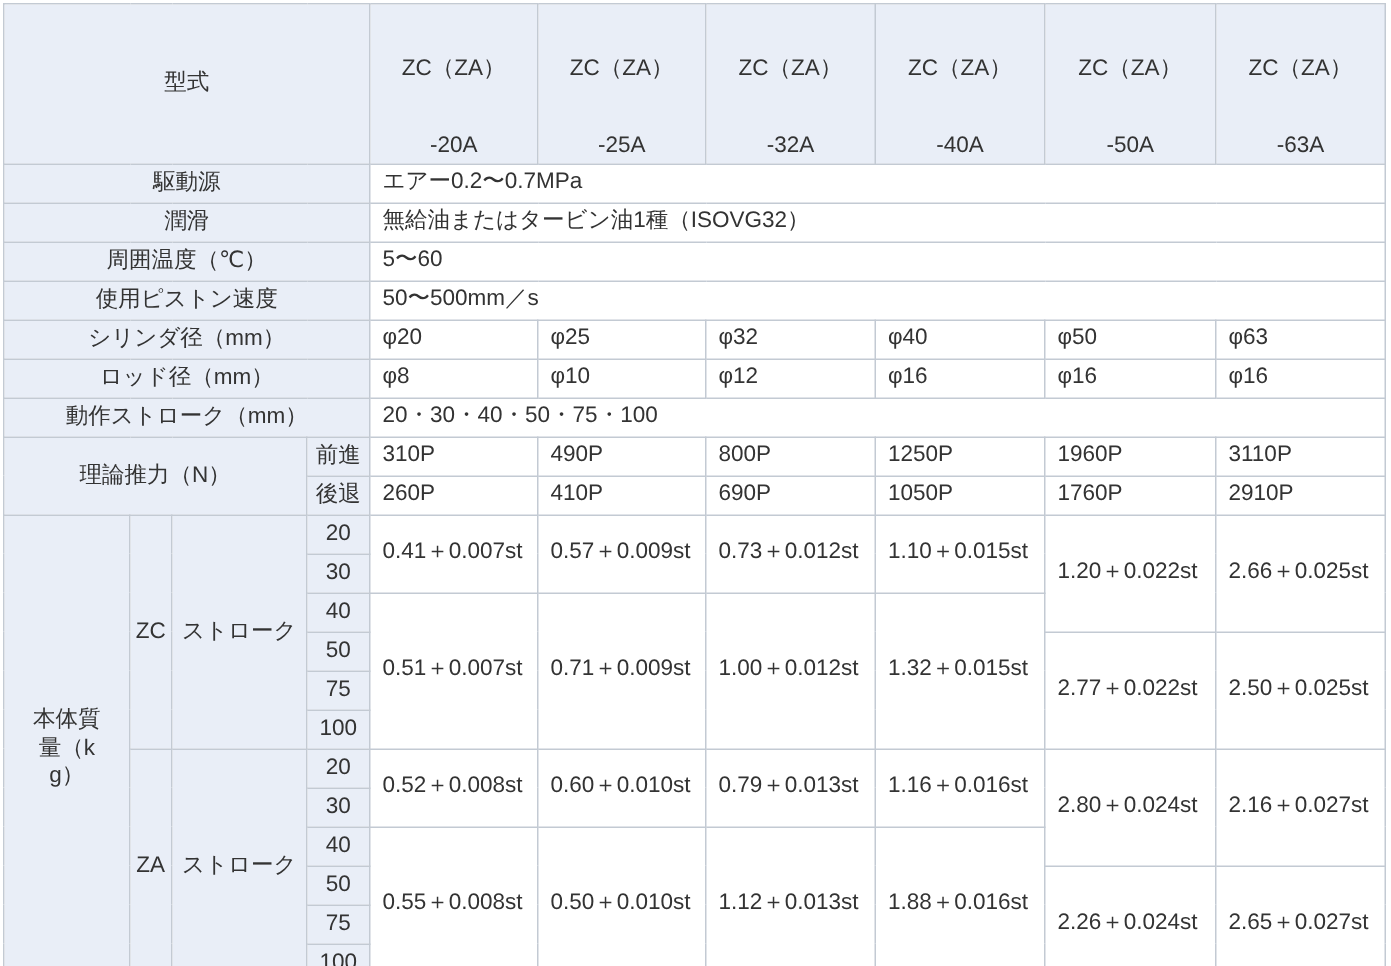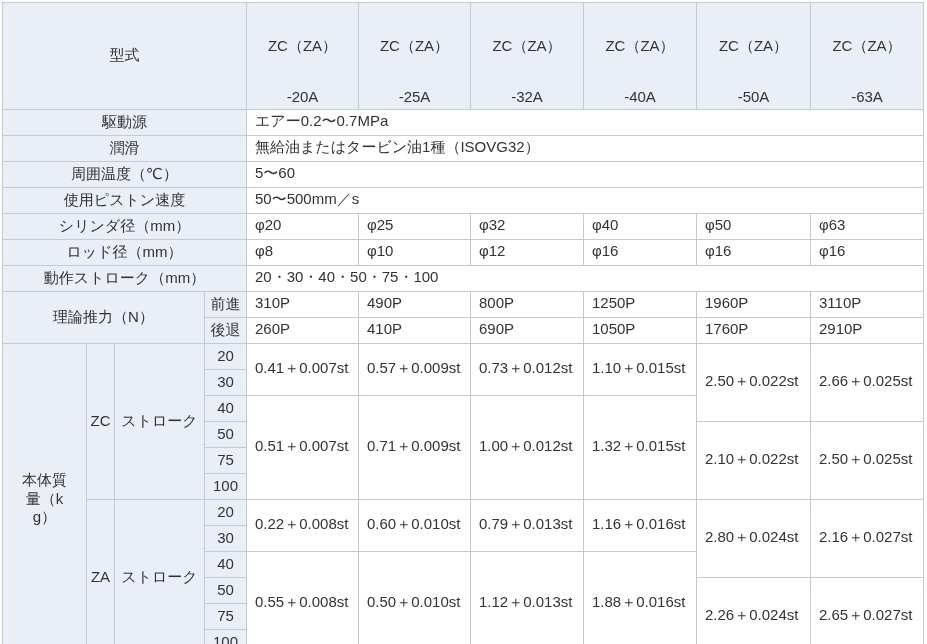--- a/index.html
+++ b/index.html
@@ -156,50 +156,50 @@
 
   <tr class="r-stroke">
     <td class="hd mass-label" rowspan="12">本体質量（kg）</td>
     <td class="hd" rowspan="6">ZC</td>
     <td class="hd" rowspan="6">ストローク</td>
     <td class="hd">20</td>
     <td class="val" rowspan="2">0.41＋0.007st</td>
     <td class="val" rowspan="2">0.57＋0.009st</td>
     <td class="val" rowspan="2">0.73＋0.012st</td>
     <td class="val" rowspan="2">1.10＋0.015st</td>
-    <td class="val" rowspan="3">2.50＋0.022st</td>
+    <td class="val" rowspan="3">1.20＋0.022st</td>
     <td class="val" rowspan="3">2.66＋0.025st</td>
   </tr>
   <tr class="r-stroke">
     <td class="hd">30</td>
   </tr>
   <tr class="r-stroke">
     <td class="hd">40</td>
     <td class="val" rowspan="4">0.51＋0.007st</td>
     <td class="val" rowspan="4">0.71＋0.009st</td>
     <td class="val" rowspan="4">1.00＋0.012st</td>
     <td class="val" rowspan="4">1.32＋0.015st</td>
   </tr>
   <tr class="r-stroke">
     <td class="hd">50</td>
-    <td class="val" rowspan="3">2.10＋0.022st</td>
+    <td class="val" rowspan="3">2.77＋0.022st</td>
     <td class="val" rowspan="3">2.50＋0.025st</td>
   </tr>
   <tr class="r-stroke">
     <td class="hd">75</td>
   </tr>
   <tr class="r-stroke">
     <td class="hd">100</td>
   </tr>
 
   <tr class="r-stroke">
     <td class="hd" rowspan="6">ZA</td>
     <td class="hd" rowspan="6">ストローク</td>
     <td class="hd">20</td>
-    <td class="val" rowspan="2">0.22＋0.008st</td>
+    <td class="val" rowspan="2">0.52＋0.008st</td>
     <td class="val" rowspan="2">0.60＋0.010st</td>
     <td class="val" rowspan="2">0.79＋0.013st</td>
     <td class="val" rowspan="2">1.16＋0.016st</td>
     <td class="val" rowspan="3">2.80＋0.024st</td>
     <td class="val" rowspan="3">2.16＋0.027st</td>
   </tr>
   <tr class="r-stroke">
     <td class="hd">30</td>
   </tr>
   <tr class="r-stroke">

